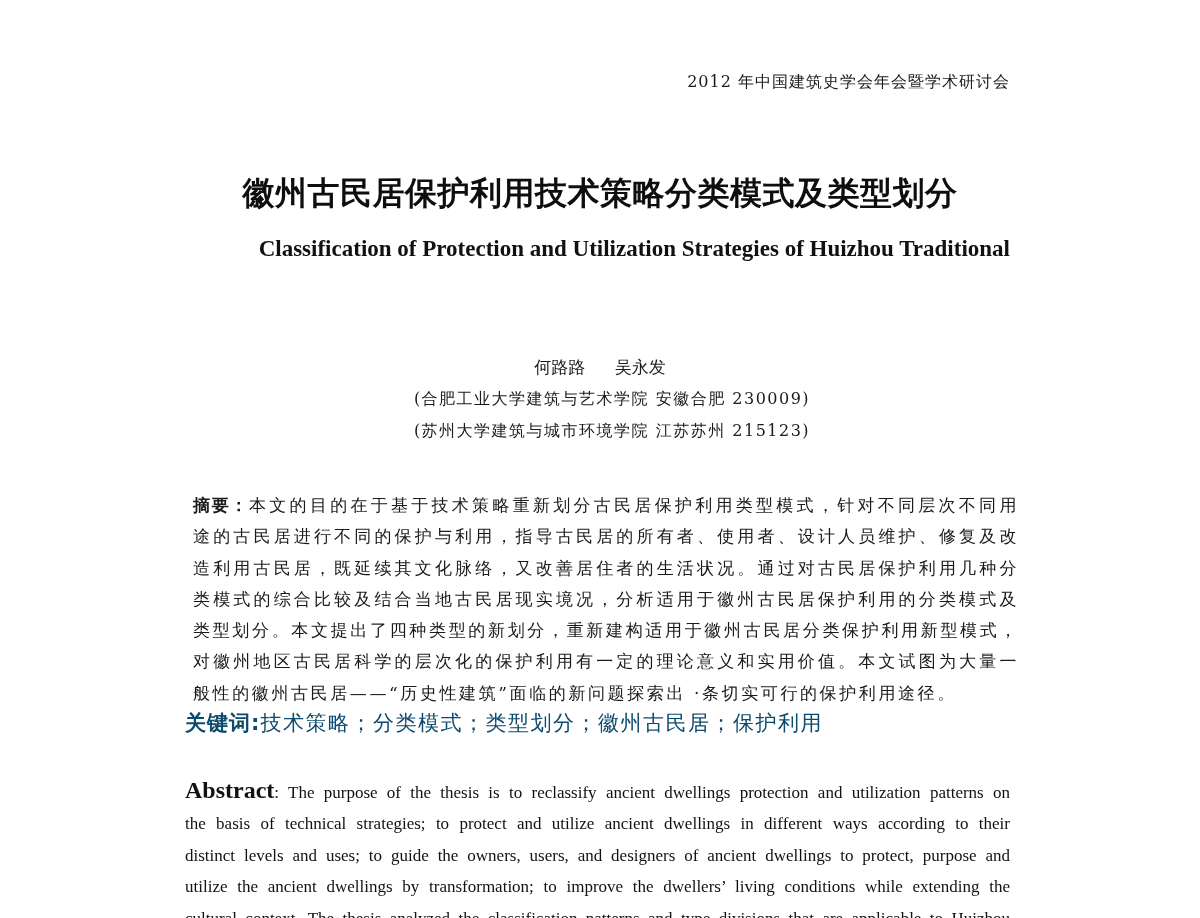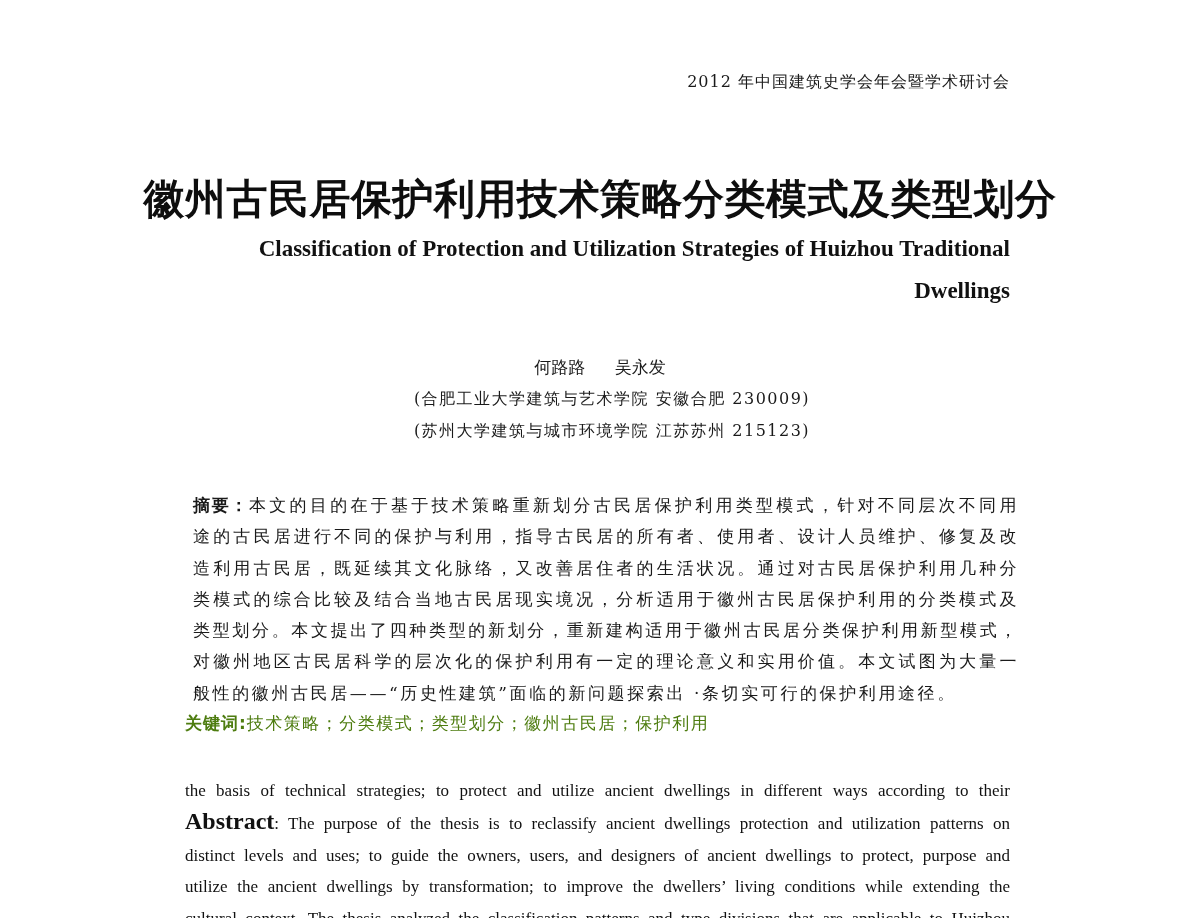--- a/index.html
+++ b/index.html
@@ -29,21 +29,21 @@
       letter-spacing: 1px;
       color: #1a1a1a;
     }
     .title-cn {
       position: absolute;
       top: 172px;
       left: 0; width: 1200px;
       text-align: center;
       font-family: "DejaVu Sans", sans-serif;
       font-weight: bold;
-      font-size: 41px;
+      font-size: 32px;
       letter-spacing: 0.5px;
       color: #0e0e0e;
     }
     .title-en {
       position: absolute;
       top: 228px;
       left: 190px; width: 820px;
       text-align: right;
       font-family: "Liberation Serif", serif;
       font-weight: bold;
@@ -88,24 +88,24 @@
     .keywords .label {
       font-family: "DejaVu Sans", sans-serif;
       font-weight: bold;
       letter-spacing: 1px;
     }
     .keywords {
       position: absolute;
       top: 708px;
       left: 185px;
       width: 826px;
-      font-size: 17px;
+      font-size: 21px;
       line-height: 31px;
       letter-spacing: 1.5px;
-      color: #4d7c0f;
+      color: #0c4a6e;
     }
     .abstract-en {
       position: absolute;
       top: 775px;
       left: 185px;
       width: 825px;
       font-family: "Liberation Serif", serif;
       font-size: 17px;
       line-height: 31.4px;
       text-align: justify;
@@ -122,21 +122,20 @@
 <body>
 
 <div class="page">
 
   <div class="running-header">2012 年中国建筑史学会年会暨学术研讨会</div>
 
   <div class="title-cn">徽州古民居保护利用技术策略分类模式及类型划分</div>
 
   <div class="title-en">
     <span class="line">Classification of Protection and Utilization Strategies of Huizhou Traditional</span>
-    <span class="line">Dwellings</span>
   </div>
 
   <div class="authors">
     <span class="author">何路路</span>
     <span class="author">吴永发</span>
   </div>
 
   <div class="affil affil-1">(合肥工业大学建筑与艺术学院  安徽合肥  230009)</div>
   <div class="affil affil-2">(苏州大学建筑与城市环境学院  江苏苏州  215123)</div>
 
@@ -148,20 +147,20 @@
     <span class="just">类型划分。本文提出了四种类型的新划分，重新建构适用于徽州古民居分类保护利用新型模式，</span>
     <span class="just">对徽州地区古民居科学的层次化的保护利用有一定的理论意义和实用价值。本文试图为大量一</span>
     <span class="line">般性的徽州古民居——“历史性建筑”面临的新问题探索出  ·条切实可行的保护利用途径。</span>
   </div>
 
   <div class="keywords">
     <span class="label">关键词:</span><span>技术策略；分类模式；类型划分；徽州古民居；保护利用</span>
   </div>
 
   <div class="abstract-en">
+    <span class="just"><span class="label">Abstract</span><span>: </span><span>The purpose of the thesis is to reclassify ancient dwellings protection and utilization patterns on</span></span>
     <span class="just">the basis of technical strategies; to protect and utilize ancient dwellings in different ways according to their</span>
-    <span class="just"><span class="label">Abstract</span><span>: </span><span>The purpose of the thesis is to reclassify ancient dwellings protection and utilization patterns on</span></span>
     <span class="just">distinct levels and uses; to guide the owners, users, and designers of ancient dwellings to protect, purpose and</span>
     <span class="just">utilize the ancient dwellings by transformation; to improve the dwellers’ living conditions while extending the</span>
     <span class="just">cultural context. The thesis analyzed the classification patterns and type divisions that are applicable to Huizhou</span>
   </div>
 
 </div>
 
 </body></html>

